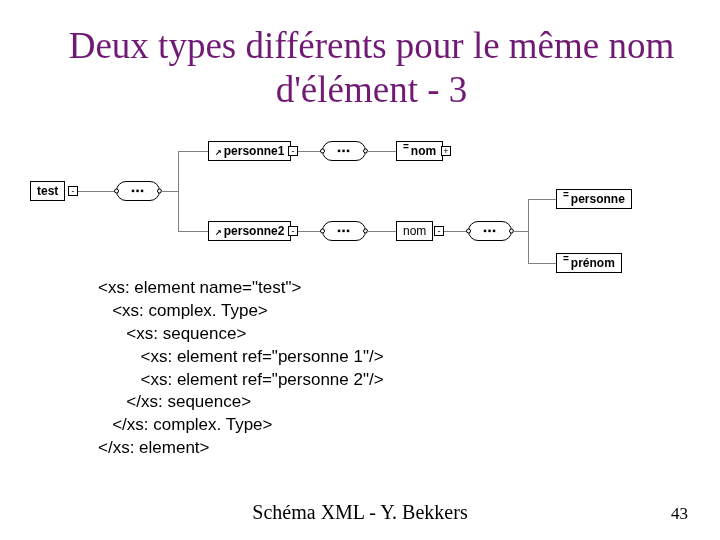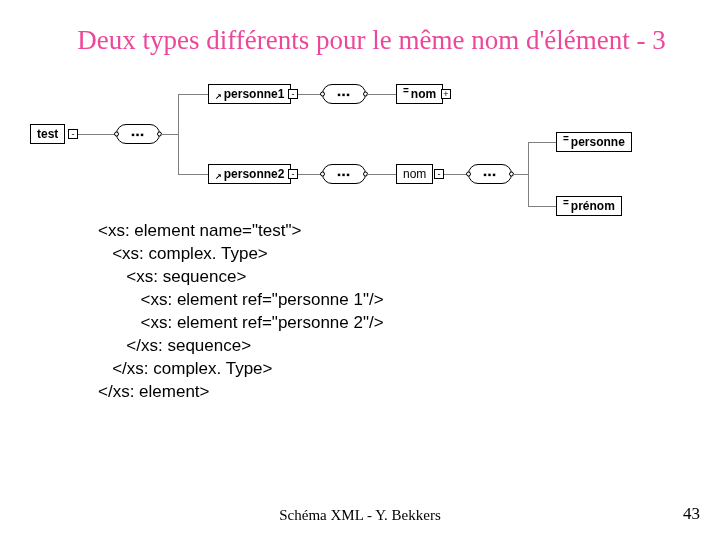--- a/index.html
+++ b/index.html
@@ -7,24 +7,24 @@
     margin: 0;
     width: 720px;
     height: 540px;
     background: #fff;
     font-family: "Times New Roman", Times, serif;
     position: relative;
     overflow: hidden;
   }
   .title {
     text-align: center;
-    font-size: 27px;
+    font-size: 37px;
     line-height: 1.2;
     padding: 24px 40px 12px 40px;
-    color: #ec4899;
+    color: #701a75;
     margin-left: 23px;
   }
   .diagram {
     position: relative;
     height: 140px;
     margin: 6px 20px 4px 20px;
     font-family: Arial, Helvetica, sans-serif;
     font-size: 12px;
   }
   
@@ -104,27 +104,27 @@
     color: #000;
     padding: 2px 0 0 98px;
     white-space: pre;
   }
   .footer-center {
     position: absolute;
     bottom: 16px;
     left: 0;
     width: 100%;
     text-align: center;
-    font-size: 15px;
+    font-size: 20px;
     font-family: "Times New Roman", Times, serif;
   }
   .pagenum {
     position: absolute;
     bottom: 16px;
-    right: 20px;
+    right: 32px;
     font-size: 17px;
     font-family: "Times New Roman", Times, serif;
   }
 </style>
 </head>
 <body>
 
 <div class="title">Deux types différents pour le même nom d'élément - 3</div>
 
 <div class="diagram">

